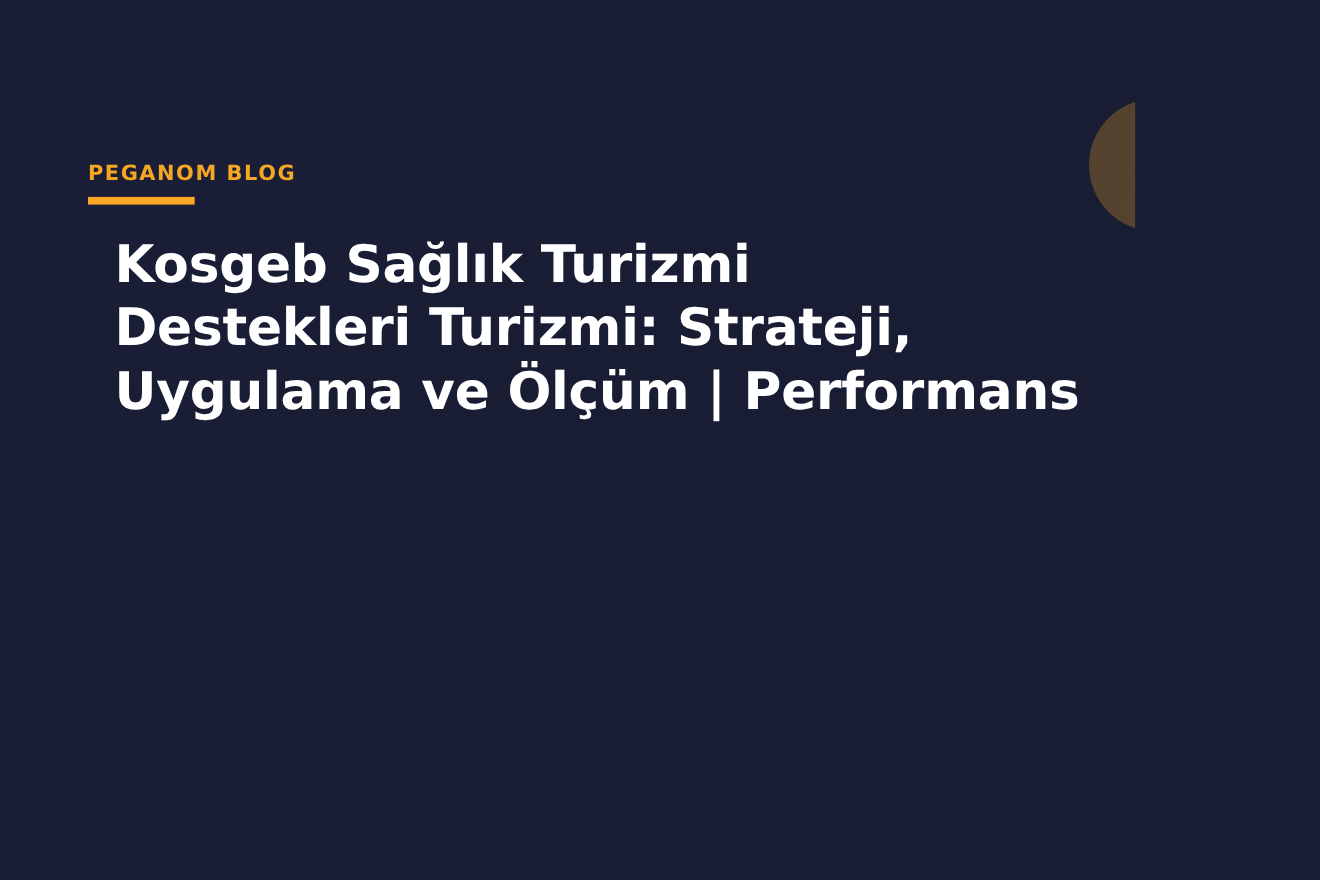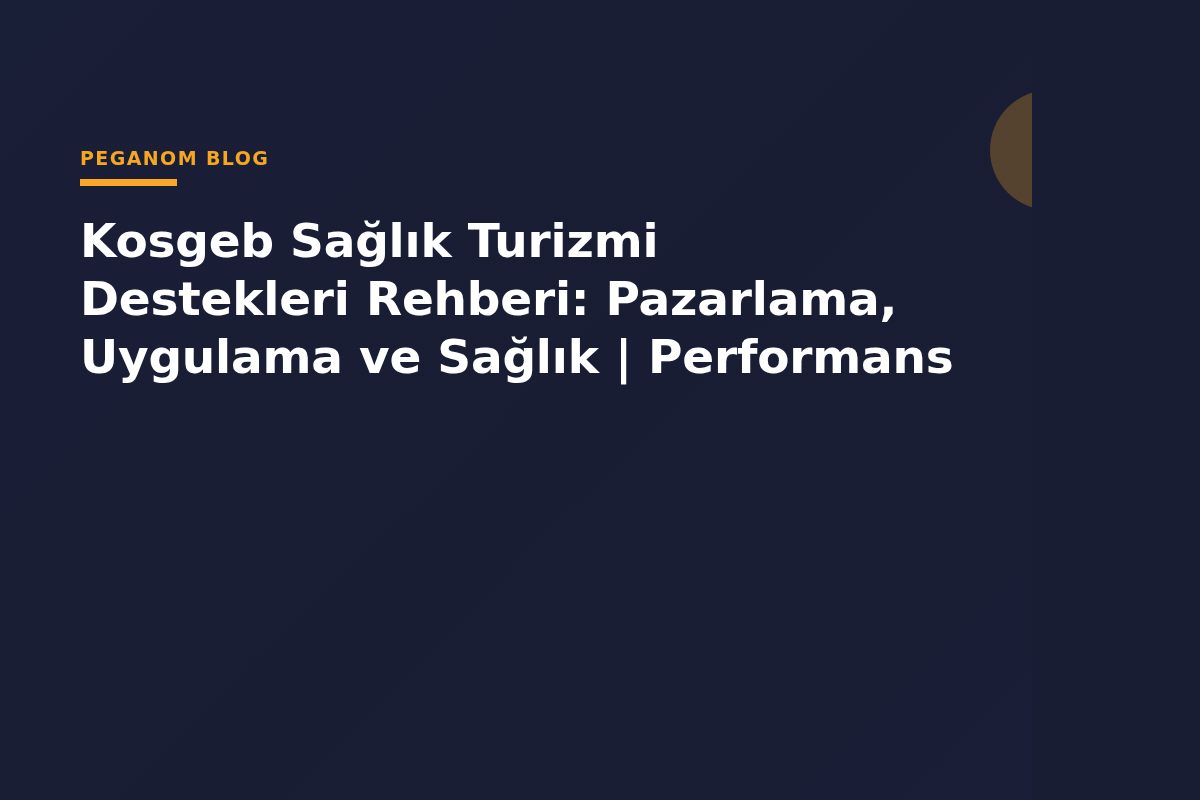--- a/index.html
+++ b/index.html
@@ -71,20 +71,21 @@
     font-size: 47px;
     font-weight: bold;
     line-height: 58px;
     color: #ffffff;
     letter-spacing: -0.2px;
   }
 
   .headline .hl-line {
     display: block;
     white-space: nowrap;
+    margin-left: 24px;
   }
 
   
   .footer {
     position: absolute;
     left: 0;
     right: 0;
     bottom: 0;
     height: 120px;
   }
@@ -96,22 +97,22 @@
 
   <div class="deco-circle"></div>
 
   <div class="eyebrow-block">
     <span class="eyebrow-label">PEGANOM BLOG</span>
     <span class="eyebrow-rule"></span>
   </div>
 
   <h1 class="headline">
     <span class="hl-line">Kosgeb Sağlık Turizmi</span>
-    <span class="hl-line">Destekleri Rehberi: Pazarlama,</span>
-    <span class="hl-line">Uygulama ve Sağlık | Performans</span>
+    <span class="hl-line">Destekleri Turizmi: Strateji,</span>
+    <span class="hl-line">Uygulama ve Ölçüm | Performans</span>
   </h1>
 
   <div class="footer">
     
     
     
   </div>
 
 </div>
 

